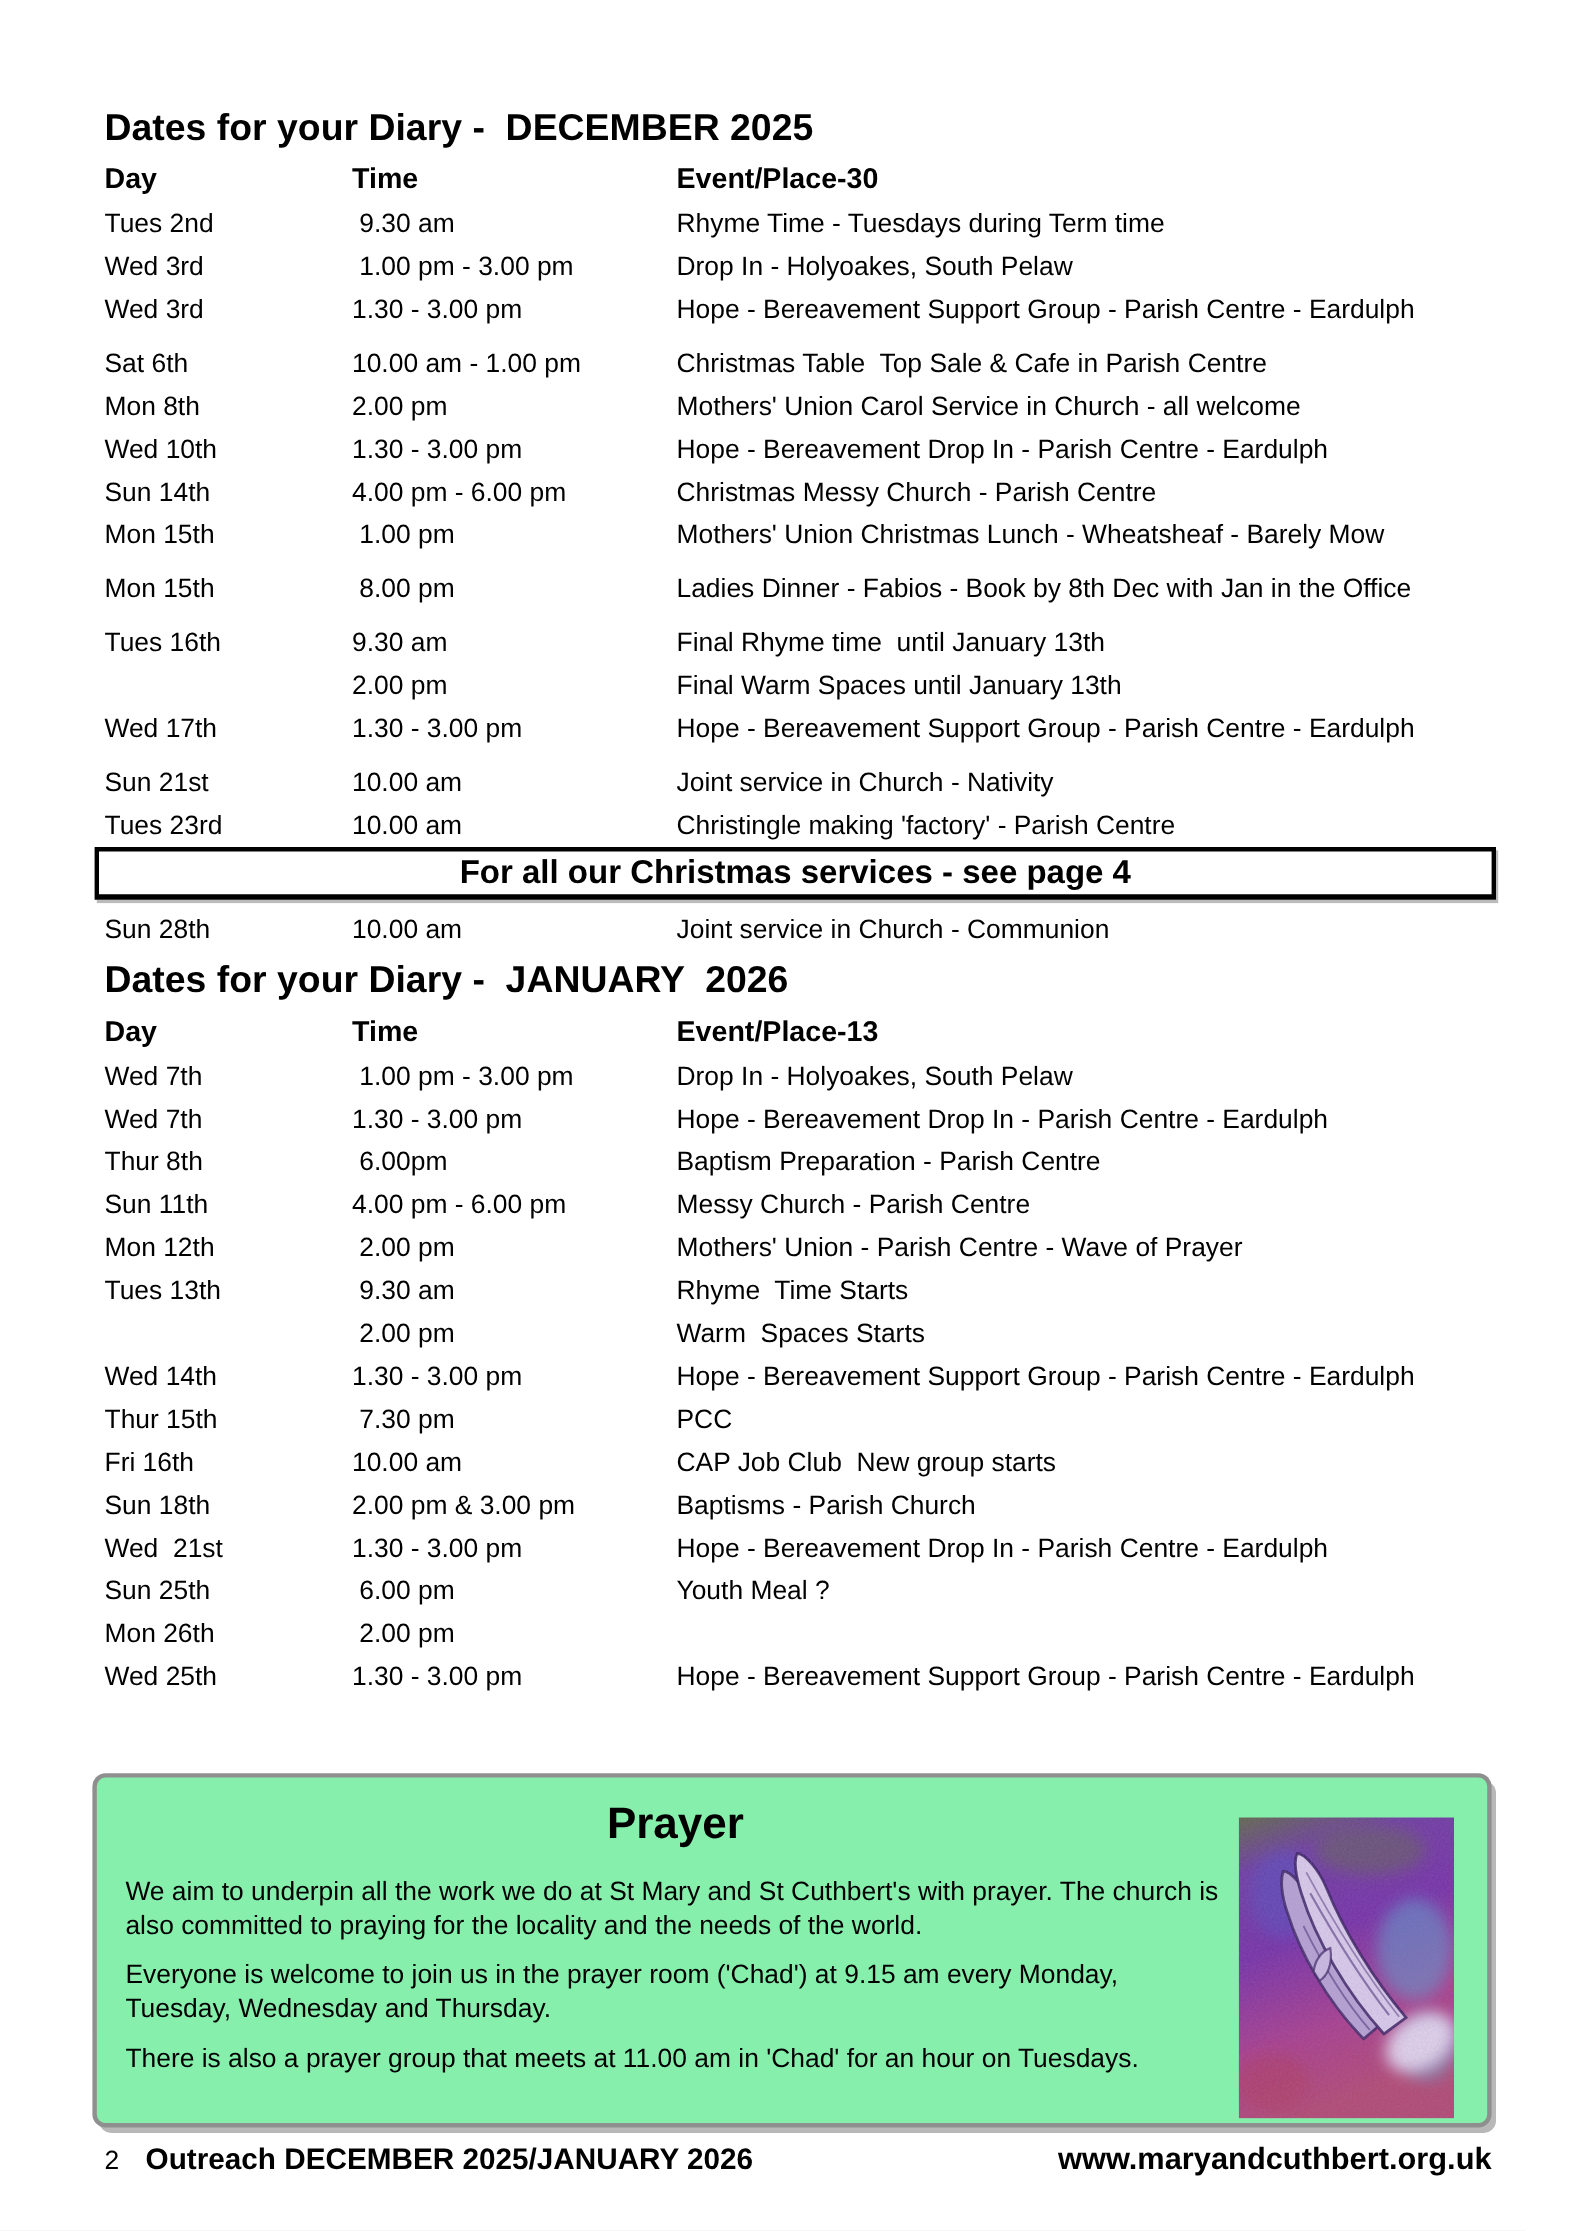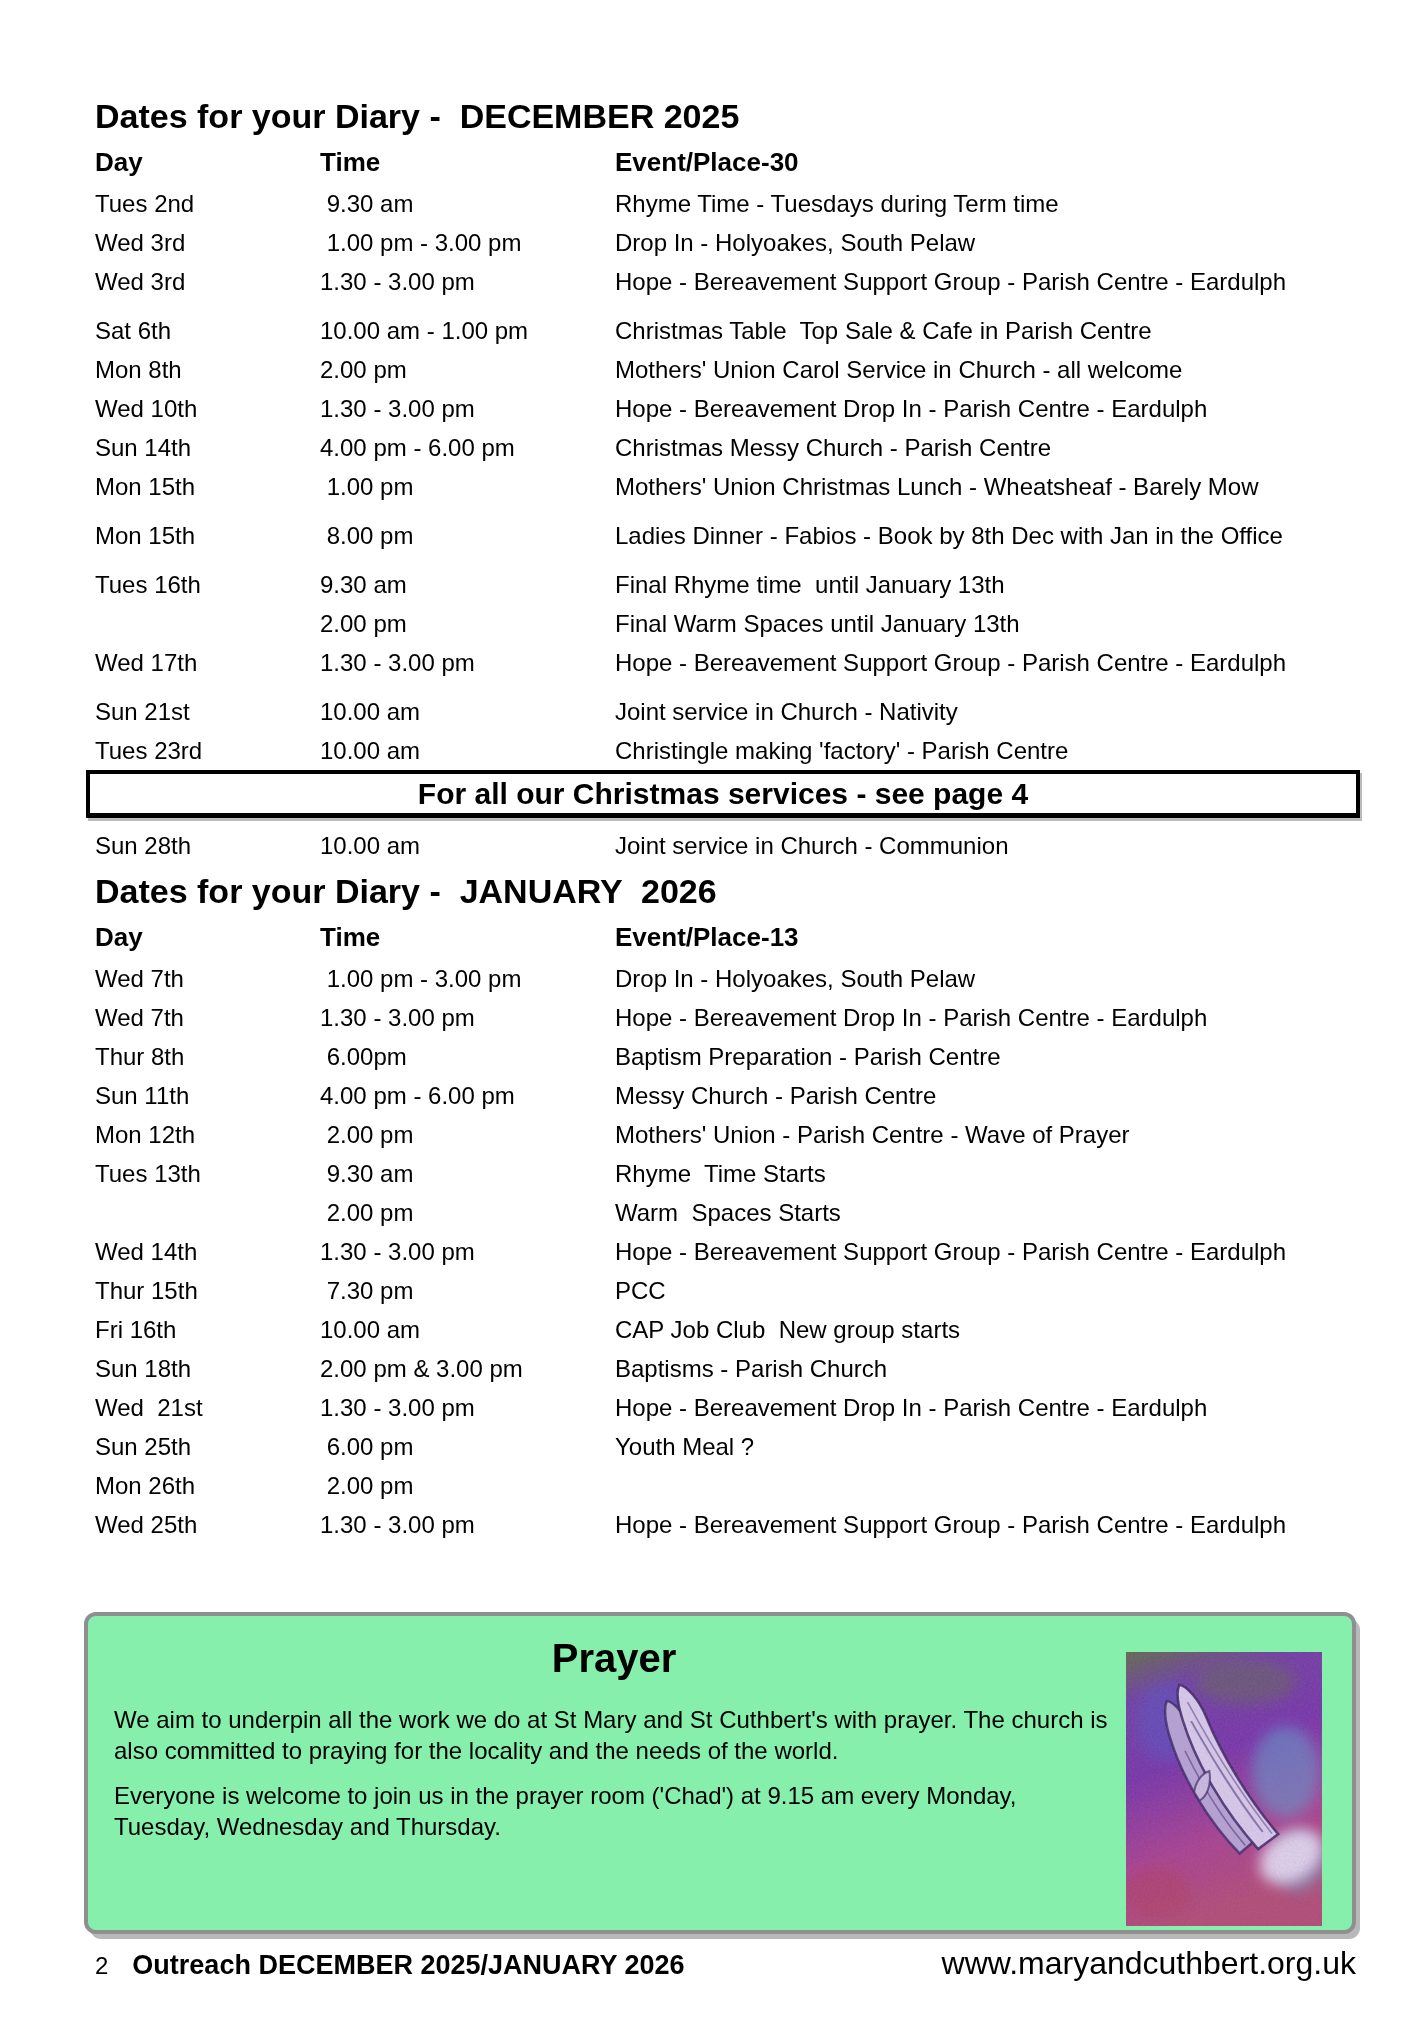--- a/index.html
+++ b/index.html
@@ -65,21 +65,21 @@
   }
   .hands-image svg{display:block;}
   .page-footer{
     position:absolute;left:95px;right:72px;top:1946px;
     display:flex;justify-content:space-between;align-items:baseline;
     line-height:34px;
   }
   .footer-left{display:flex;align-items:baseline;}
   .page-number{font-size:24px;margin-right:24px;}
   .publication{font-size:27px;font-weight:bold;}
-  .website{font-size:32px;}
+  .website{font-size:28px;font-weight:bold;}
 </style>
 </head>
 <body>
 
 <div class="page">
   <div class="content">
 
     <section>
       <h1 class="section-title">Dates for your Diary -  DECEMBER 2025</h1>
       <div class="thead">
@@ -256,20 +256,21 @@
         </div>
     </section>
 
   </div>
 
   <section class="prayer-box">
     <h2 class="prayer-title">Prayer</h2>
     <div class="prayer-text">
       <p>We aim to underpin all the work we do at St Mary and St Cuthbert's with prayer. The church is also committed to praying for the locality and the needs of the world.</p>
       <p>Everyone is welcome to join us in the prayer room ('Chad') at 9.15 am every Monday, Tuesday, Wednesday and Thursday.</p>
+      <p>There is also a prayer group that meets at 11.00 am in 'Chad' for an hour on Tuesdays.</p>
     </div>
     <div class="hands-image">
       <svg width="196" height="274" viewBox="0 0 196 274" xmlns="http://www.w3.org/2000/svg">
         <defs>
           <linearGradient id="bg" x1="0" y1="0" x2="0.25" y2="1">
             <stop offset="0" stop-color="#5c6b45"></stop>
             <stop offset="0.18" stop-color="#6b3d9e"></stop>
             <stop offset="0.45" stop-color="#7232a4"></stop>
             <stop offset="0.75" stop-color="#a63f8a"></stop>
             <stop offset="1" stop-color="#b04a6e"></stop>

